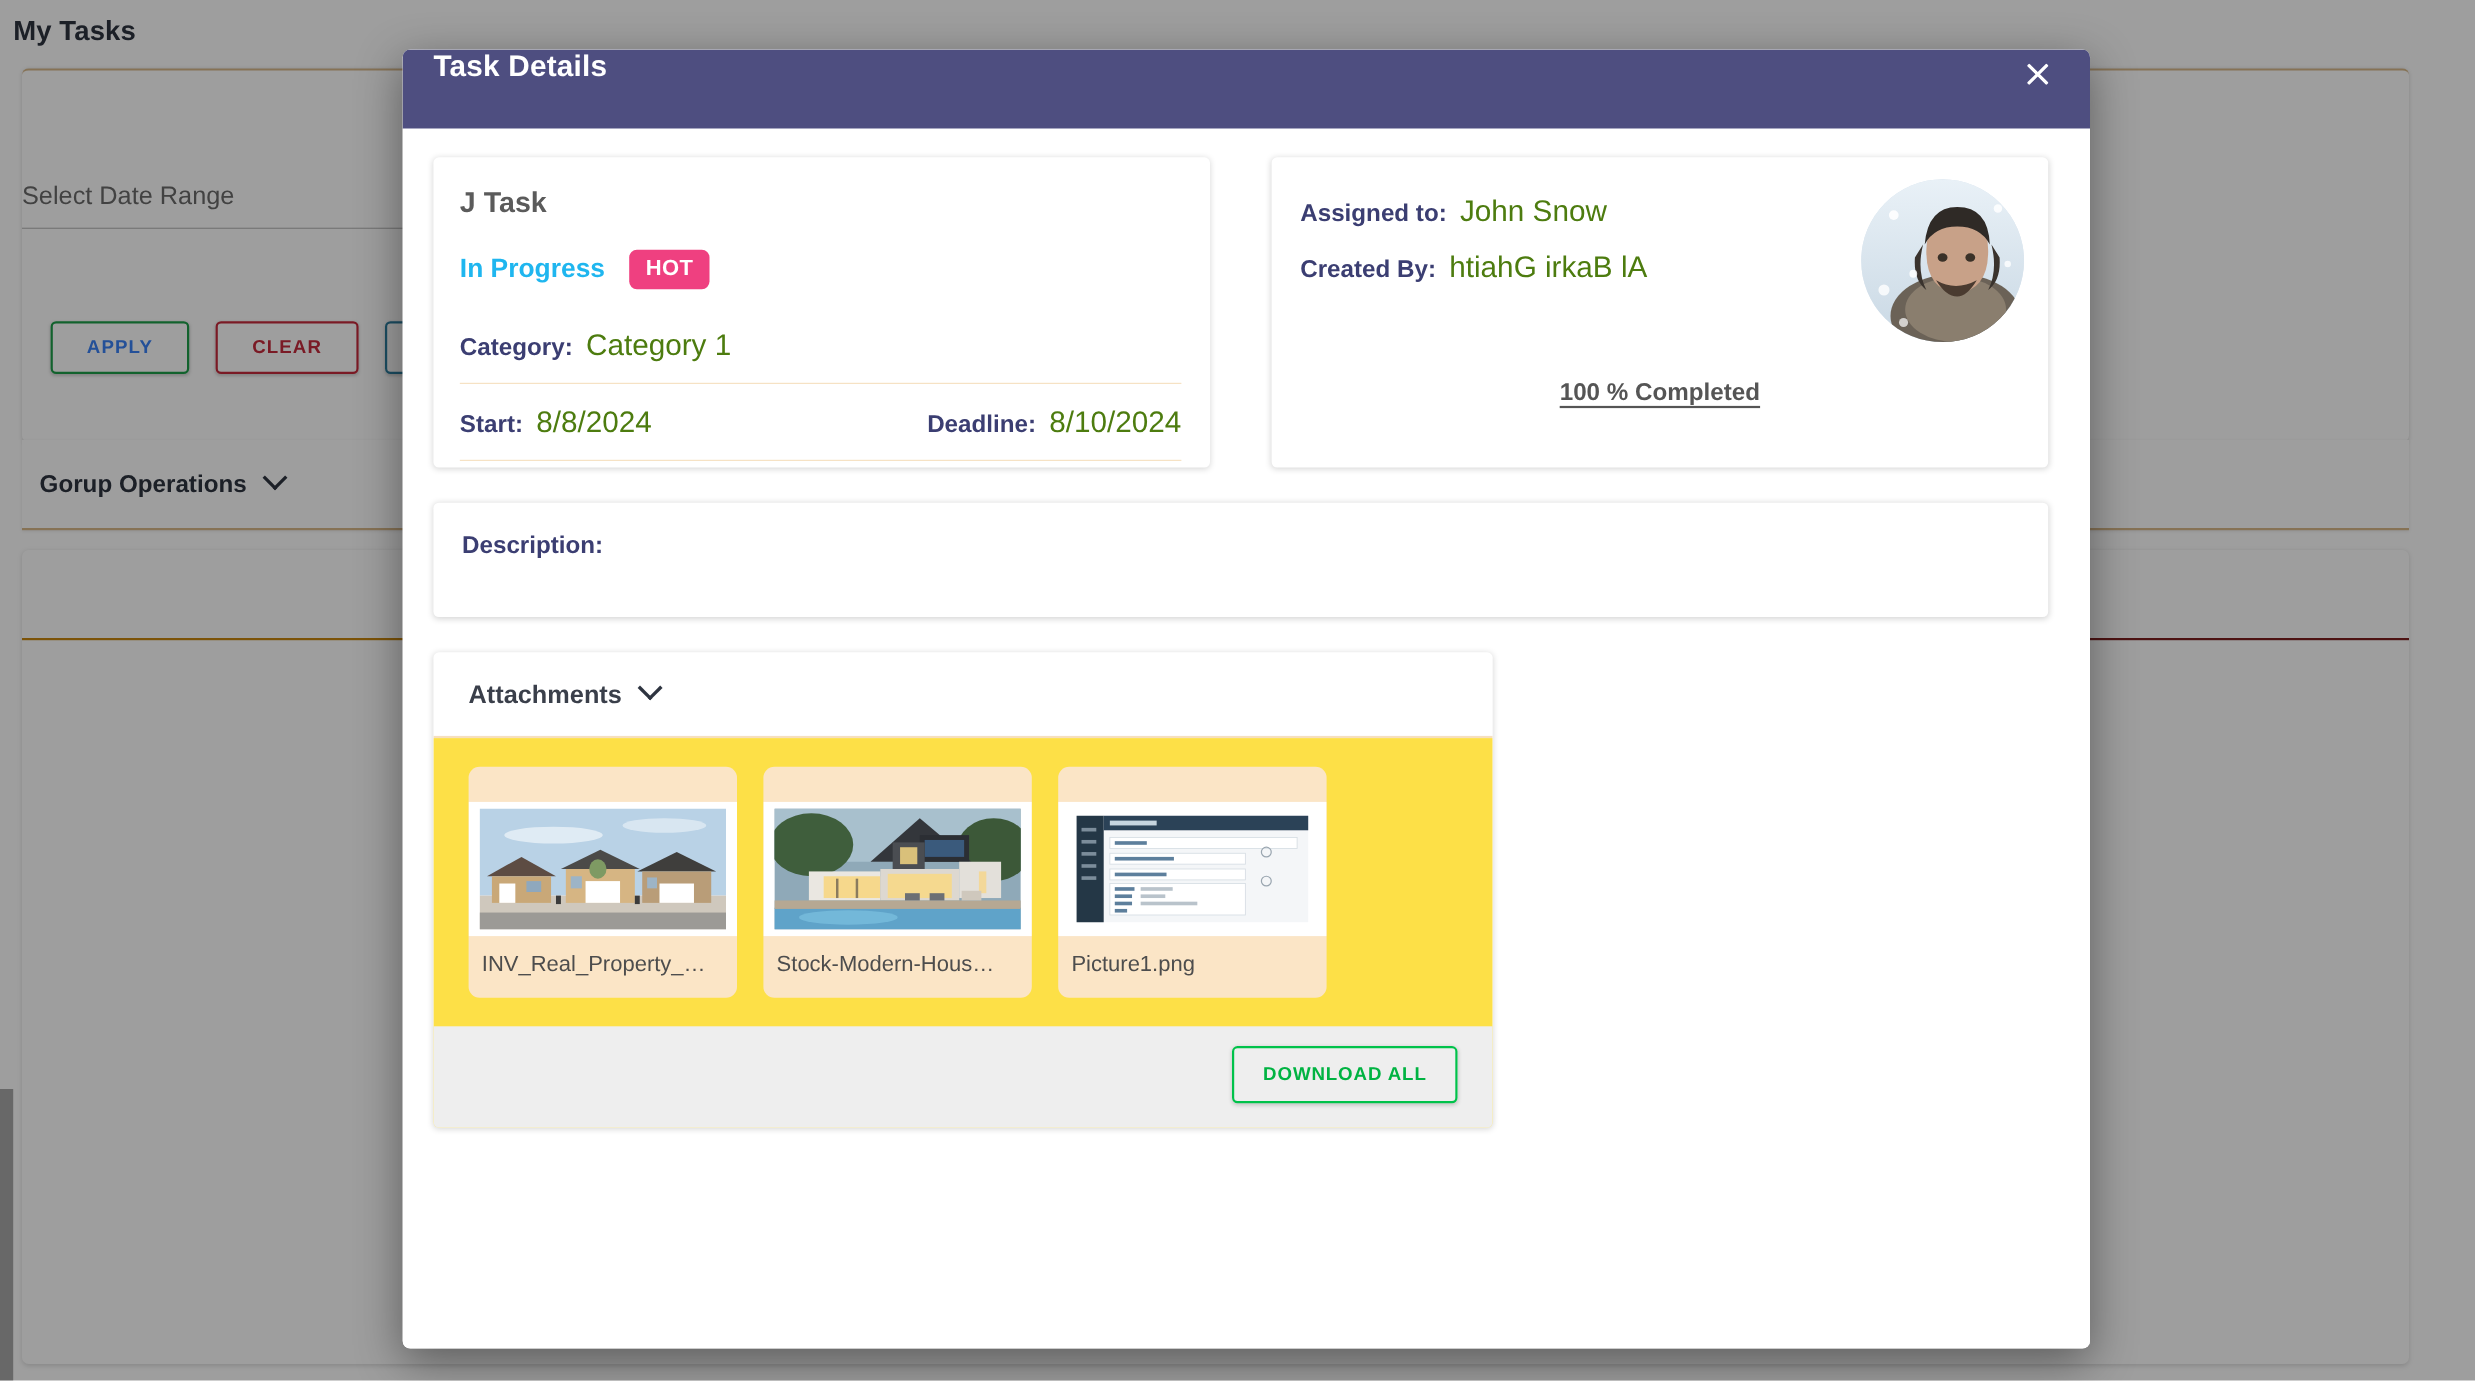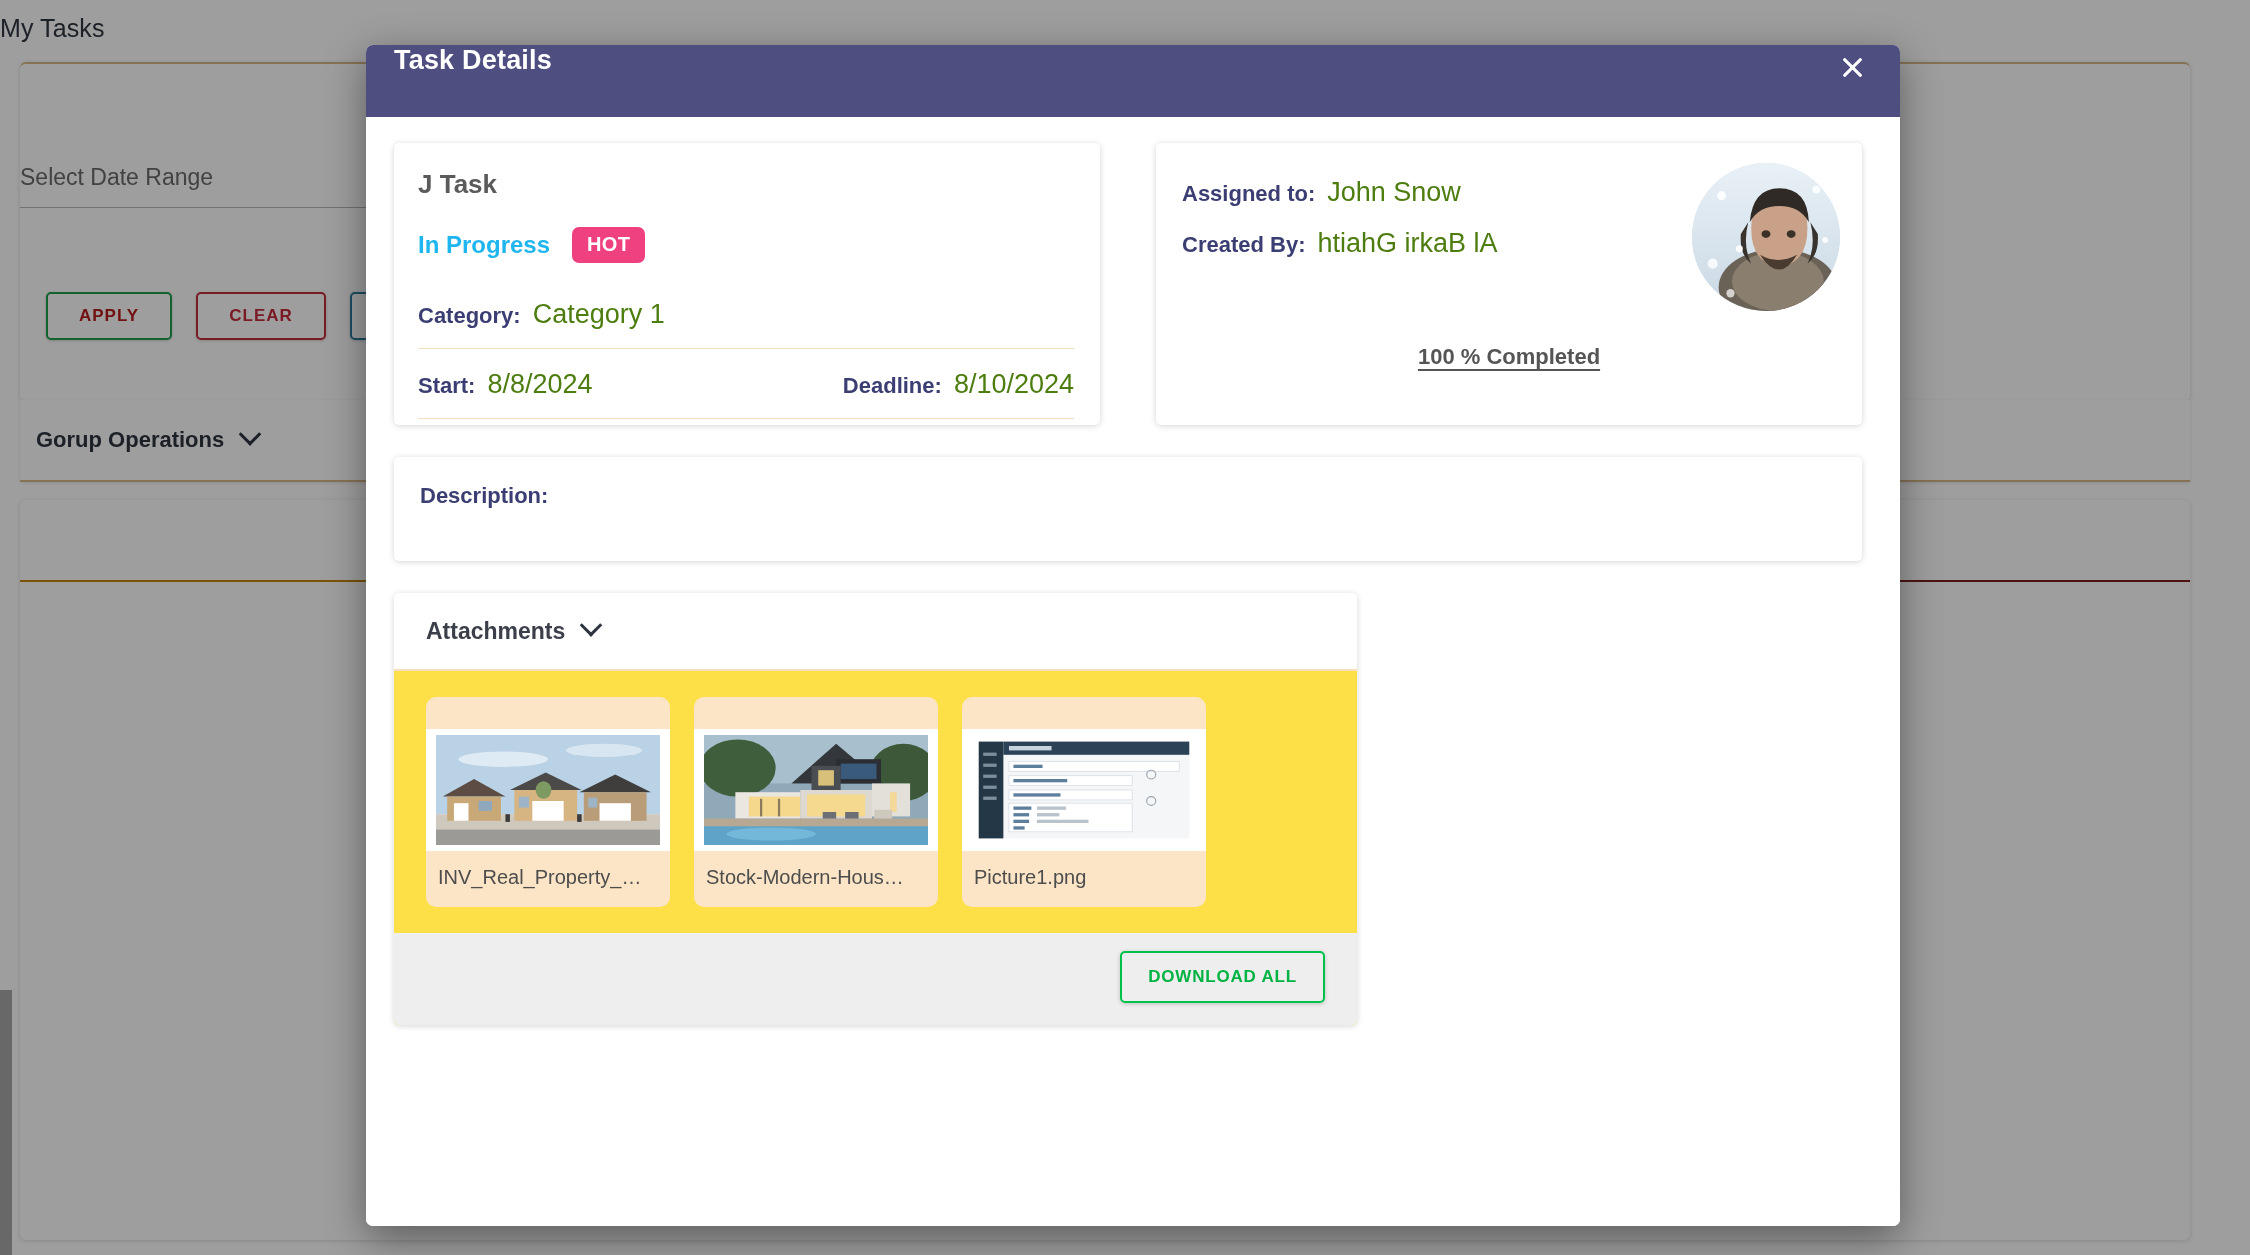--- a/index.html
+++ b/index.html
@@ -10,22 +10,22 @@
     background: #ffffff;
   }
 
   
   #backdrop-page {
     position: absolute; inset: 0;
     background: #ffffff;
   }
   .bg-title {
     position: absolute;
-    left: 0px; top: 14px;
-    font-size: 25px; font-weight: normal;
+    left: 12px; top: 14px;
+    font-size: 25px; font-weight: bold;
     color: #2e3440;
     letter-spacing: 0.1px;
   }
   .filter-card {
     position: absolute;
     left: 20px; top: 62px;
     width: 2170px; height: 340px;
     background: #ffffff;
     border-top: 2px solid #d8b98a;
     border-radius: 6px;
@@ -48,21 +48,21 @@
     position: absolute;
     left: 26px; top: 228px;
     display: flex; gap: 24px;
   }
   .oline-btn {
     height: 48px; min-width: 126px;
     padding: 0 22px;
     background: transparent;
     border: 2px solid #1e9e4a;
     border-radius: 5px;
-    color: #b91c1c;
+    color: #3b82f6;
     font-size: 17px; font-weight: bold;
     letter-spacing: 1px;
     font-family: "Liberation Sans", sans-serif;
     display: flex; align-items: center; justify-content: center;
     cursor: pointer;
     box-shadow: 0 1px 3px rgba(0,0,0,0.18);
   }
   .oline-btn.red { border-color: #c62b3c; color: #c62b3c; min-width: 130px; }
   .oline-btn.blue { border-color: #2d7ea0; color: #2d7ea0; min-width: 130px; }
 

